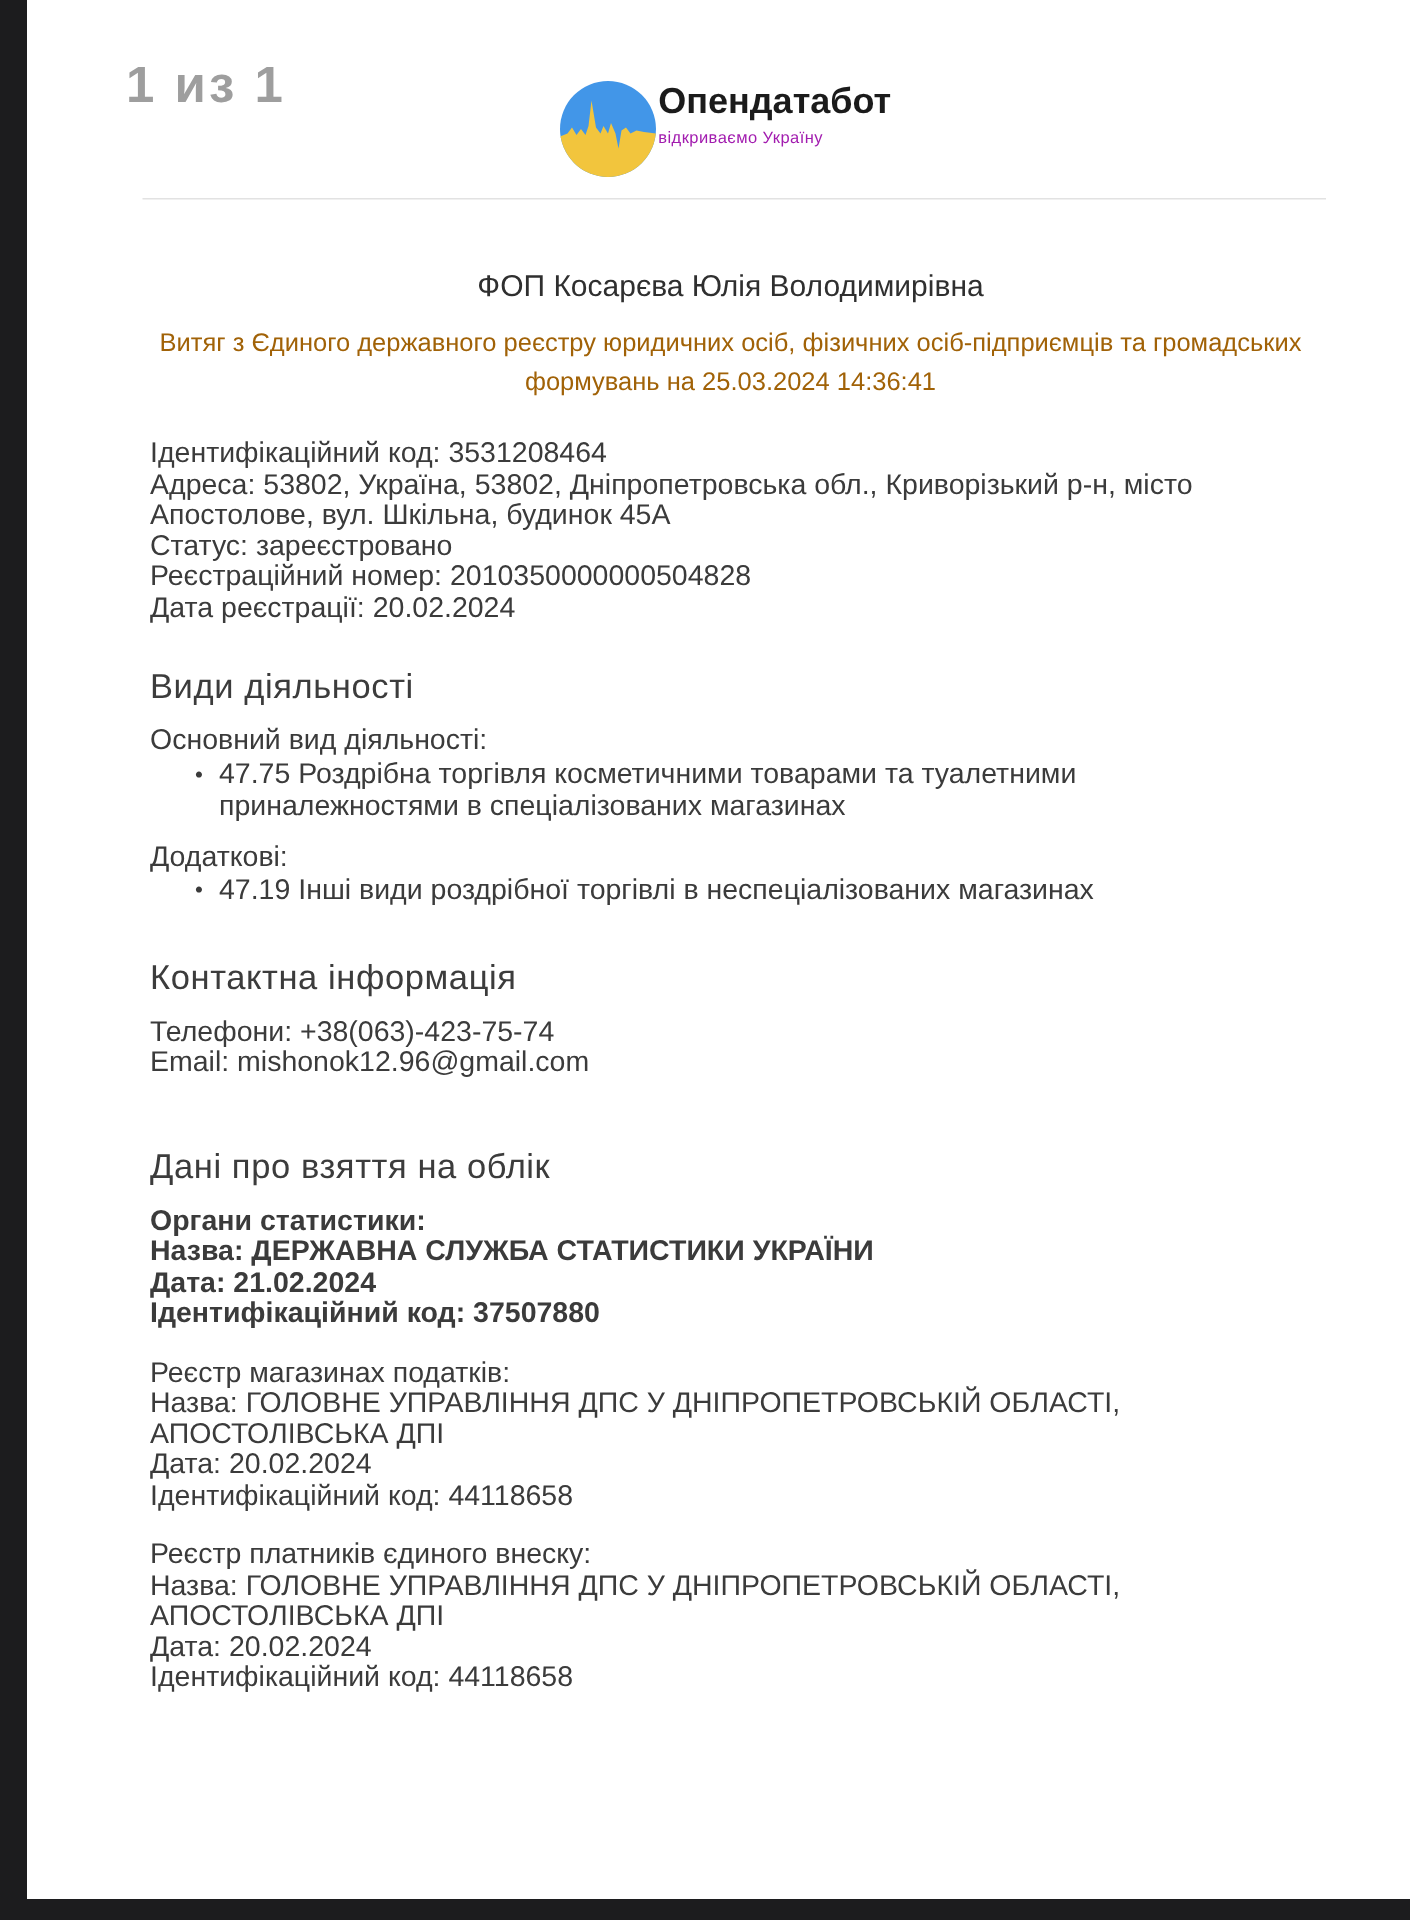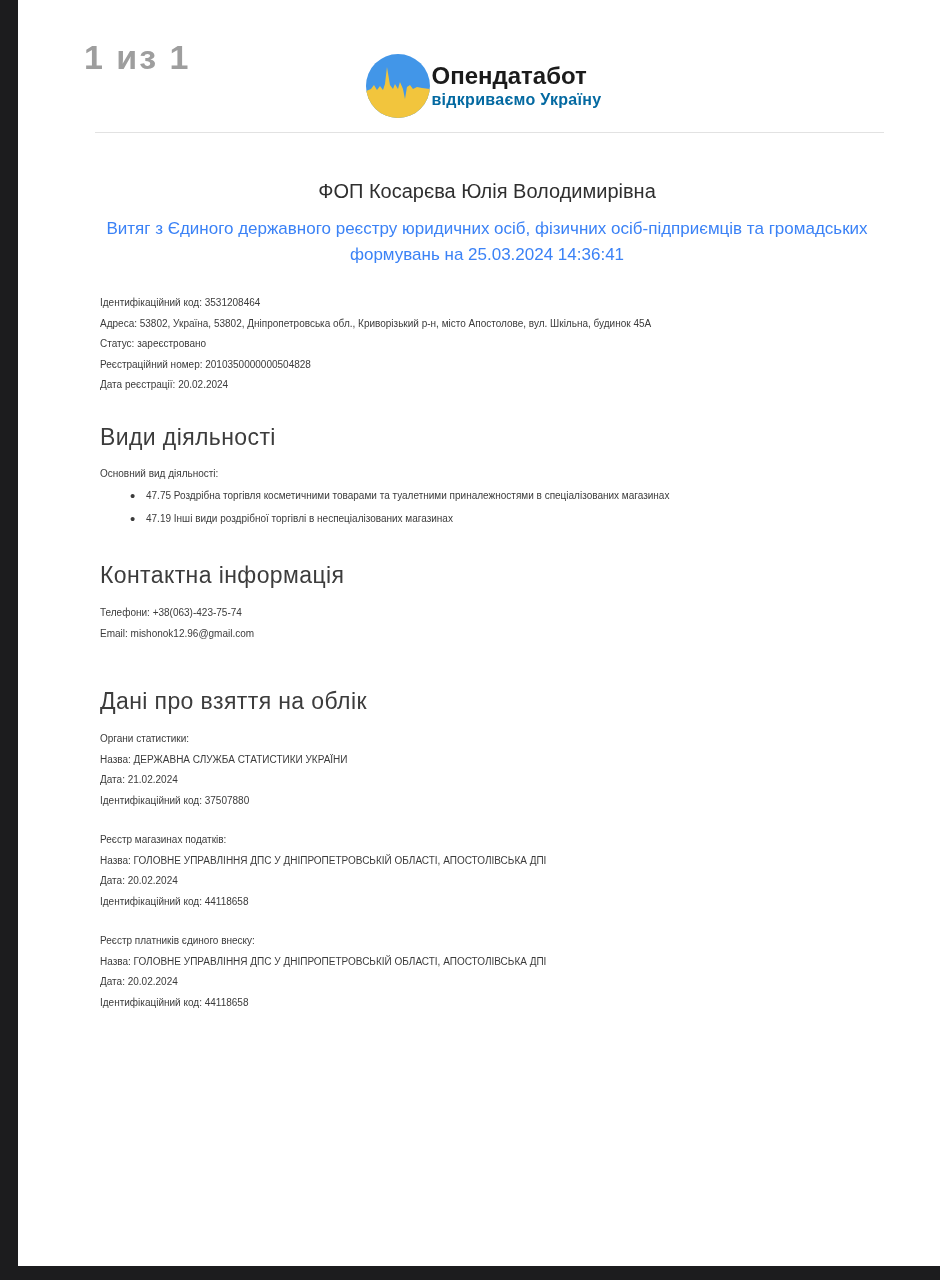--- a/index.html
+++ b/index.html
@@ -18,60 +18,60 @@
     color: #3b3b3b;
   }
   
   .header { position: relative; height: 133px; }
   .page-indicator {
     position: absolute; left: 66px; top: 38px;
     font-size: 34px; font-weight: bold; color: #9e9e9e; letter-spacing: 2px;
   }
   .logo {
     position: absolute; left: 50%; top: 54px; transform: translateX(-50%);
-    display: flex; align-items: center; gap: 2px;
+    display: flex; align-items: flex-start; gap: 2px;
   }
   .logo-mark { width: 64px; height: 64px; display: block; }
   .logo-text { display: flex; flex-direction: column; justify-content: center; }
   .logo-title { font-size: 24px; font-weight: 800; color: #1b1b1b; line-height: 28px; }
-  .logo-tagline { font-size: 16px; font-weight: 700; color: #0369a1; line-height: 20px; letter-spacing: 0.3px; }
+  .logo-tagline { font-size: 11px; font-weight: 400; color: #a21caf; line-height: 20px; letter-spacing: 0.3px; }
   .header-divider {
     position: absolute; left: 77px; right: 65px; bottom: 0;
     border-bottom: 1px solid #e2e2e2;
   }
   
   .content { padding: 0 75px 0 82px; }
   .doc-title {
     margin-top: 47px; text-align: center;
     font-size: 20px; color: #2f2f2f; font-weight: 400;
   }
   .doc-subtitle {
     margin-top: 13px; text-align: center;
-    font-size: 17px; line-height: 26px; color: #3b82f6; font-weight: 400;
+    font-size: 17px; line-height: 26px; color: #a16207; font-weight: 400;
   }
-  .body-text { font-size: 10px; line-height: 20.5px; color: #3b3b3b; }
+  .body-text { font-size: 19px; line-height: 20.5px; color: #3b3b3b; }
   .info-block { margin-top: 25px; }
   .section-heading {
     font-size: 23px; font-weight: 400; color: #3c3c3c; letter-spacing: 0.4px;
   }
   .h-activities { margin-top: 28px; }
   .label-line { margin-top: 13px; }
   ul.kved-list { list-style: none; margin-top: 1px; }
   ul.kved-list li {
     position: relative; padding-left: 46px; line-height: 21.5px;
     max-width: 690px;
   }
   ul.kved-list li::before {
     content: "•"; position: absolute; left: 30px; top: 0;
     font-size: 15px; color: #3b3b3b;
   }
   .h-contacts { margin-top: 33px; }
   .contacts-block { margin-top: 14px; }
   .h-uptake { margin-top: 44px; }
-  .uptake-block-1 { margin-top: 14px; }
+  .uptake-block-1 { margin-top: 14px; font-weight: bold; }
   .uptake-block { margin-top: 19px; }
 </style>
 </head>
 <body>
 
 <div class="page">
 
   <div class="header">
     <div class="page-indicator">1 из 1</div>
 
@@ -107,20 +107,21 @@
       <div>Статус: зареєстровано</div>
       <div>Реєстраційний номер: 2010350000000504828</div>
       <div>Дата реєстрації: 20.02.2024</div>
     </div>
 
     <div class="section-heading h-activities">Види діяльності</div>
     <div class="body-text label-line">Основний вид діяльності:</div>
     <ul class="kved-list body-text">
       <li>47.75 Роздрібна торгівля косметичними товарами та туалетними приналежностями в спеціалізованих магазинах</li>
     </ul>
+    <div class="body-text label-line">Додаткові:</div>
     <ul class="kved-list body-text">
       <li>47.19 Інші види роздрібної торгівлі в неспеціалізованих магазинах</li>
     </ul>
 
     <div class="section-heading h-contacts">Контактна інформація</div>
     <div class="contacts-block body-text">
       <div>Телефони: +38(063)-423-75-74</div>
       <div>Email: mishonok12.96@gmail.com</div>
     </div>
 

